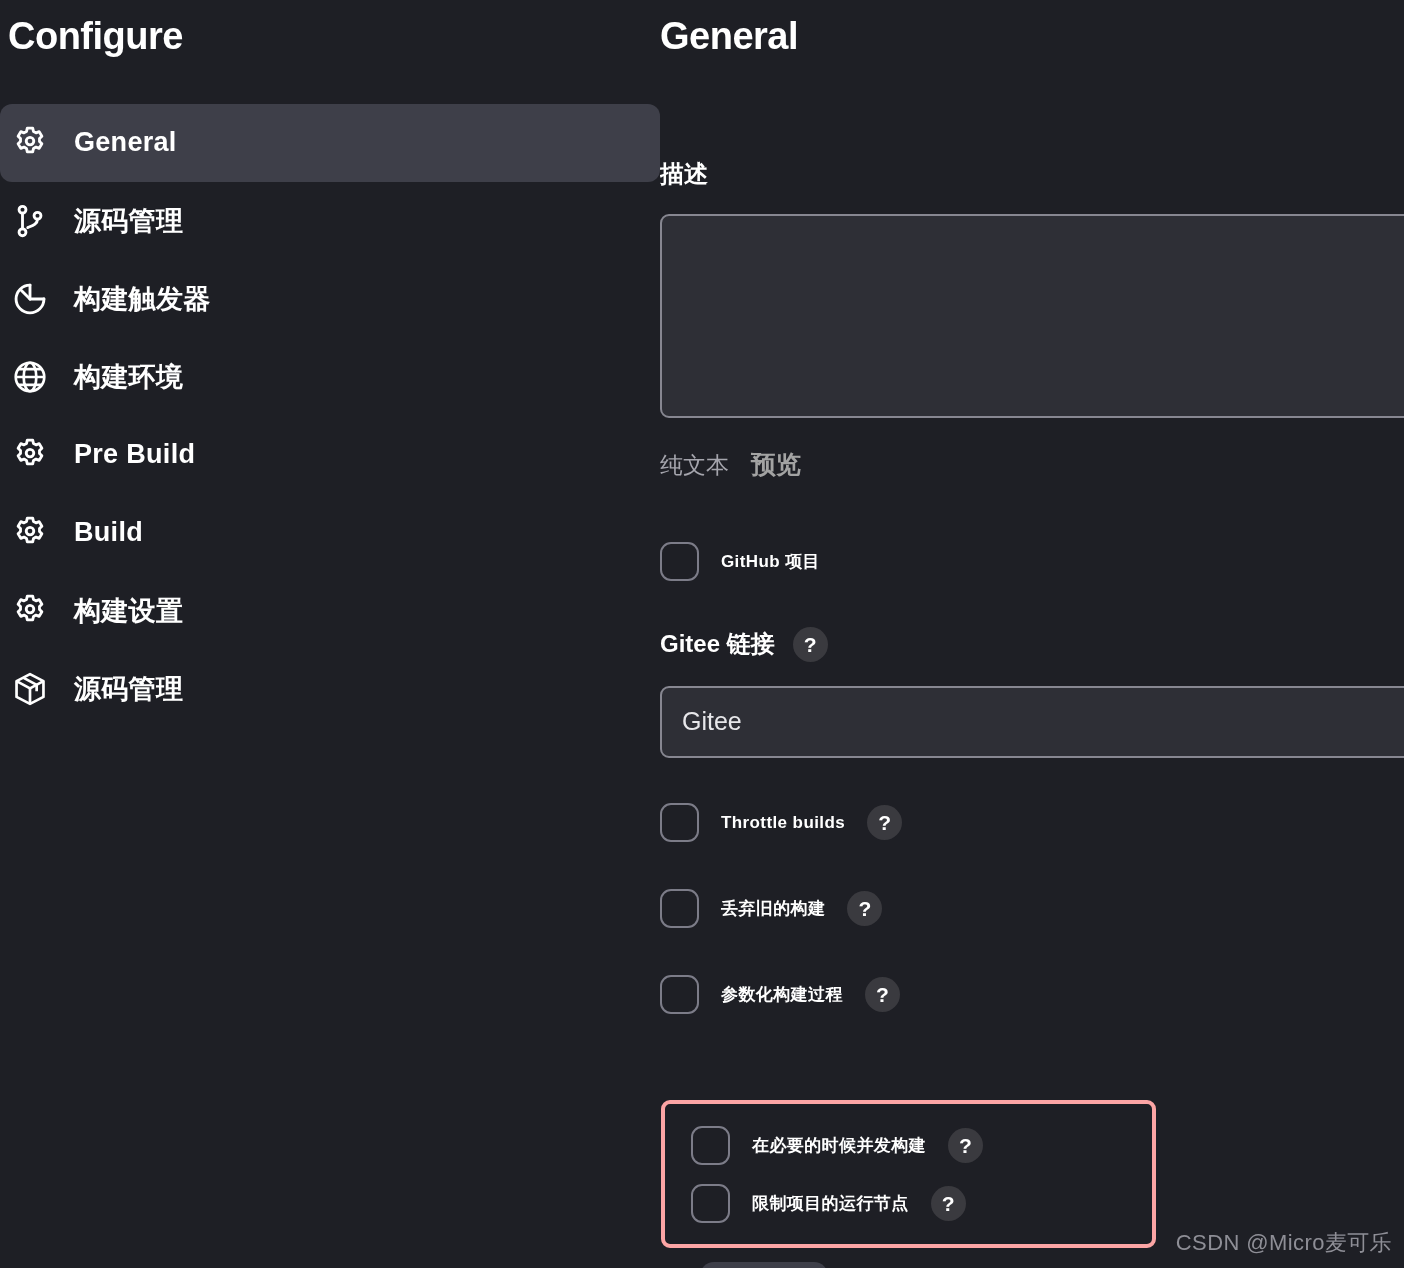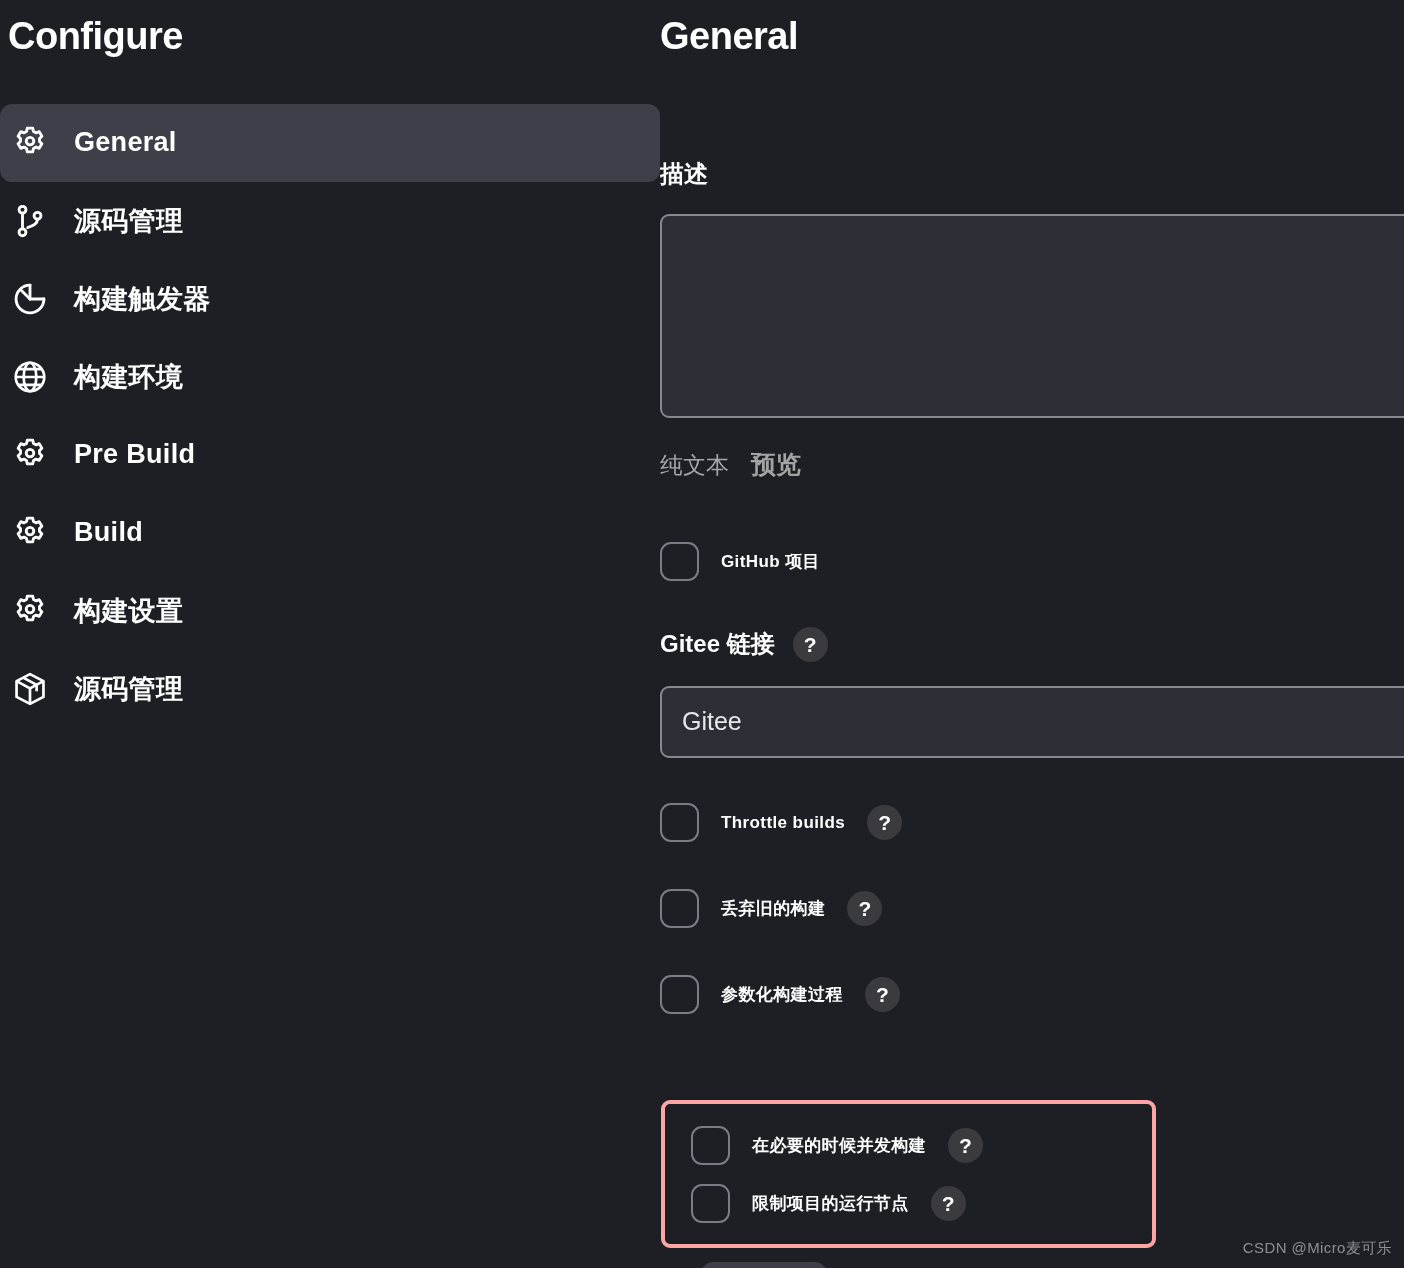--- a/index.html
+++ b/index.html
@@ -220,21 +220,21 @@
     background: #3e3f49;
     border: none;
     border-radius: 14px;
     cursor: pointer;
   }
 
   .watermark {
     position: absolute;
     right: 12px;
     bottom: 10px;
-    font-size: 15px;
+    font-size: 22px;
     color: #8e8e96;
     letter-spacing: 0.4px;
     white-space: nowrap;
   }
 </style>
 </head>
 <body>
 
 <div class="page">
 

